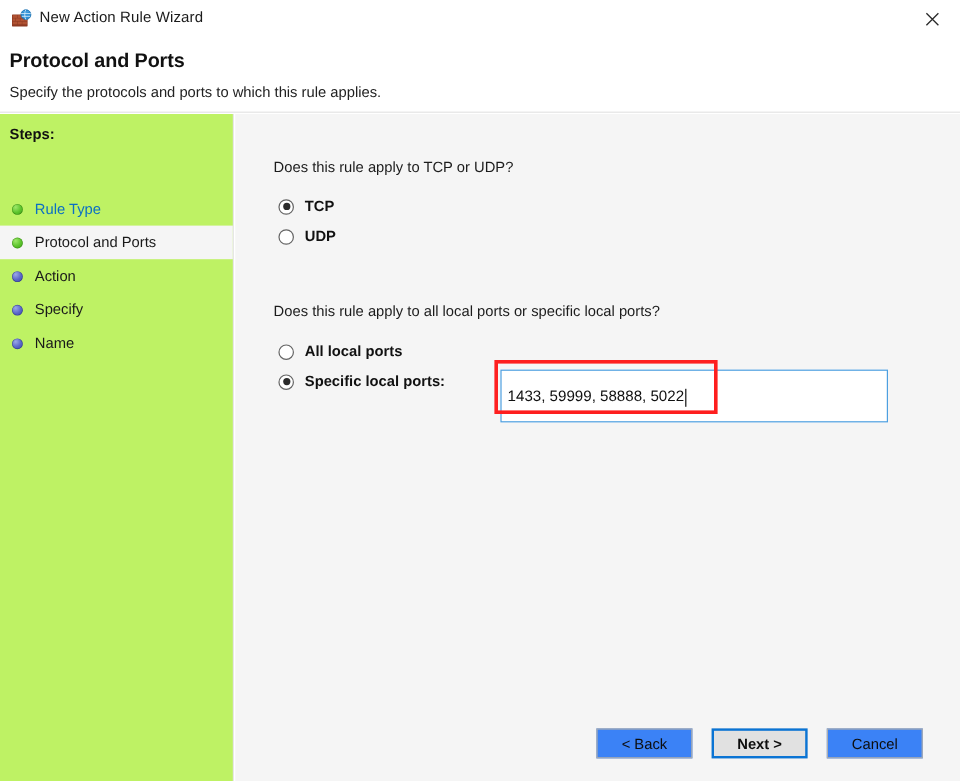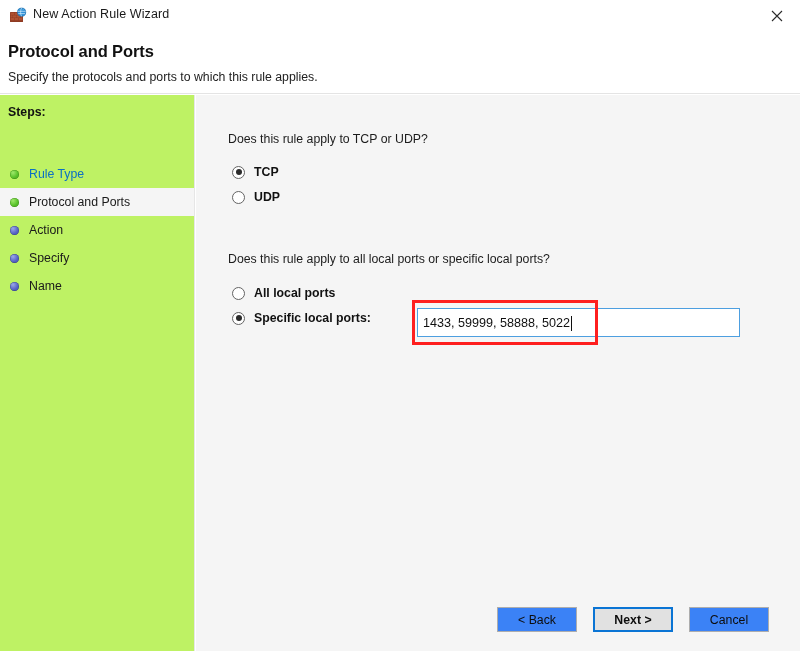--- a/index.html
+++ b/index.html
@@ -193,21 +193,21 @@
     font-size: 12.3px;
     font-weight: bold;
     color: #111111;
   }
 
   .port-input {
     position: absolute;
     left: 417px;
     top: 308px;
     width: 323px;
-    height: 29px;
+    height: 44px;
     background: #ffffff;
     border: 1px solid #4d9fe0;
     box-shadow: inset 0 0 0 1px #ffffff;
     box-sizing: border-box;
     display: flex;
     align-items: center;
     padding-left: 5px;
     overflow: hidden;
     text-align: right;
   }

